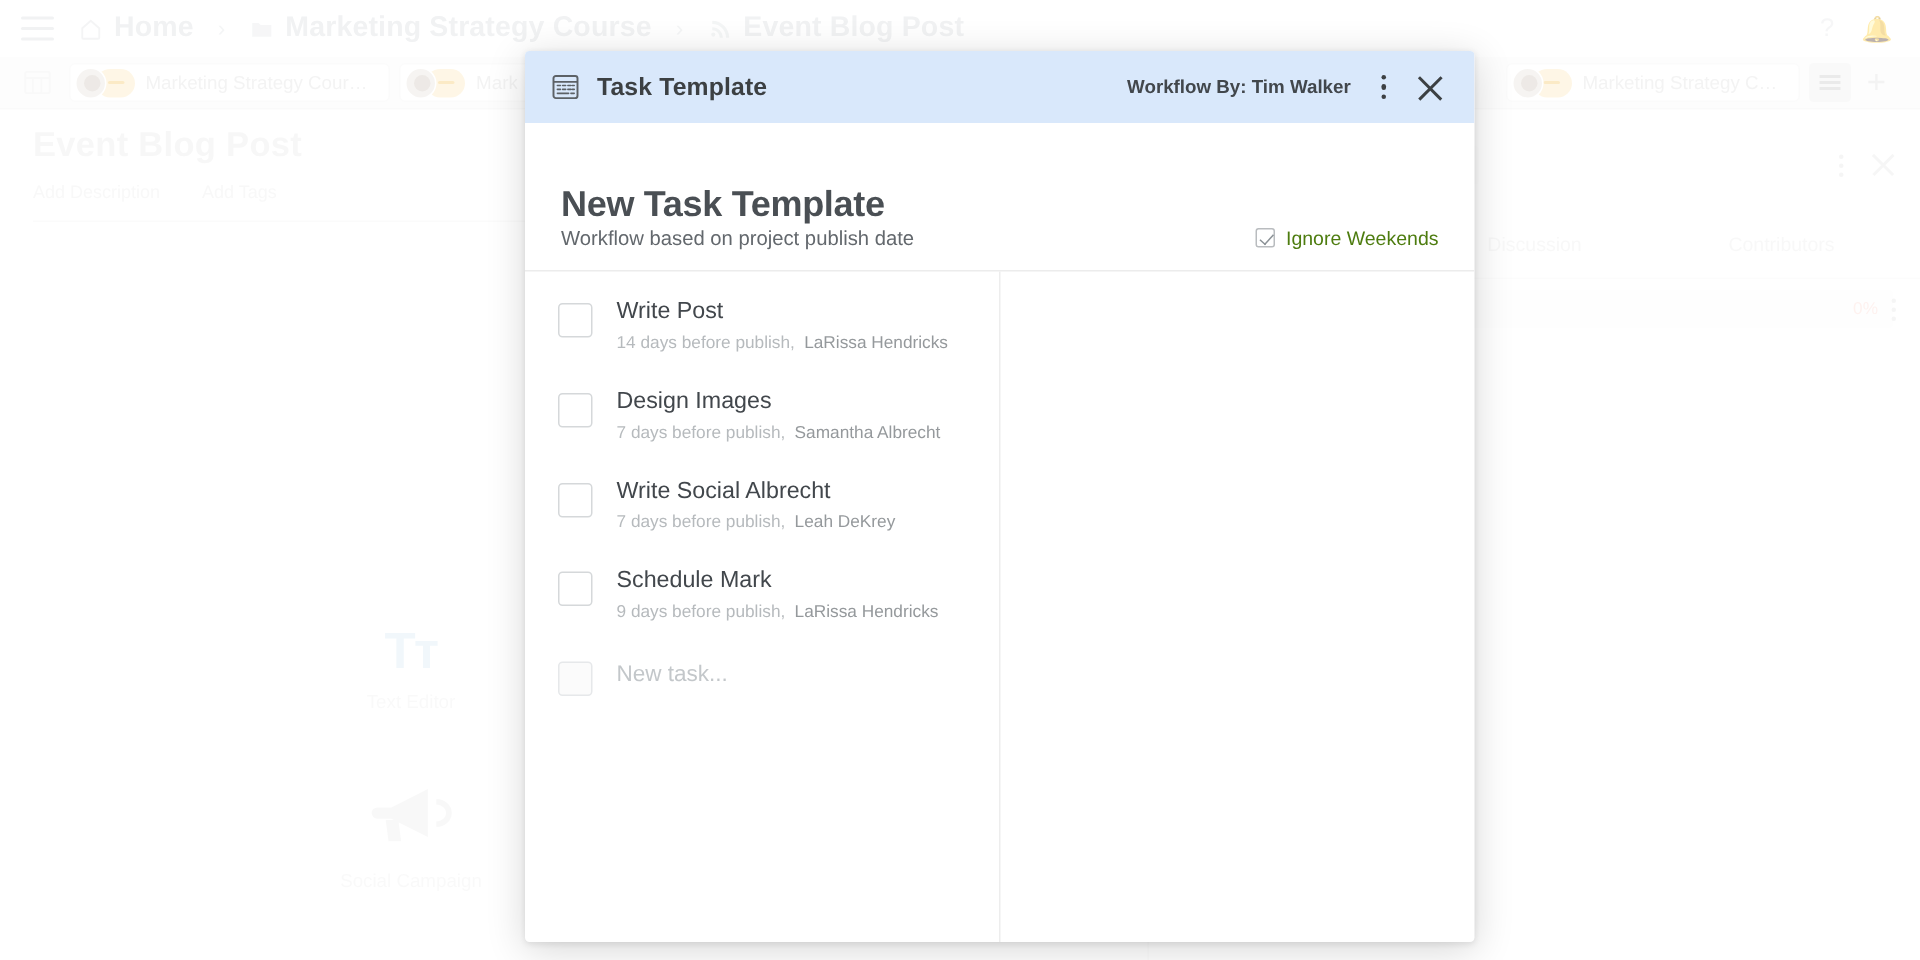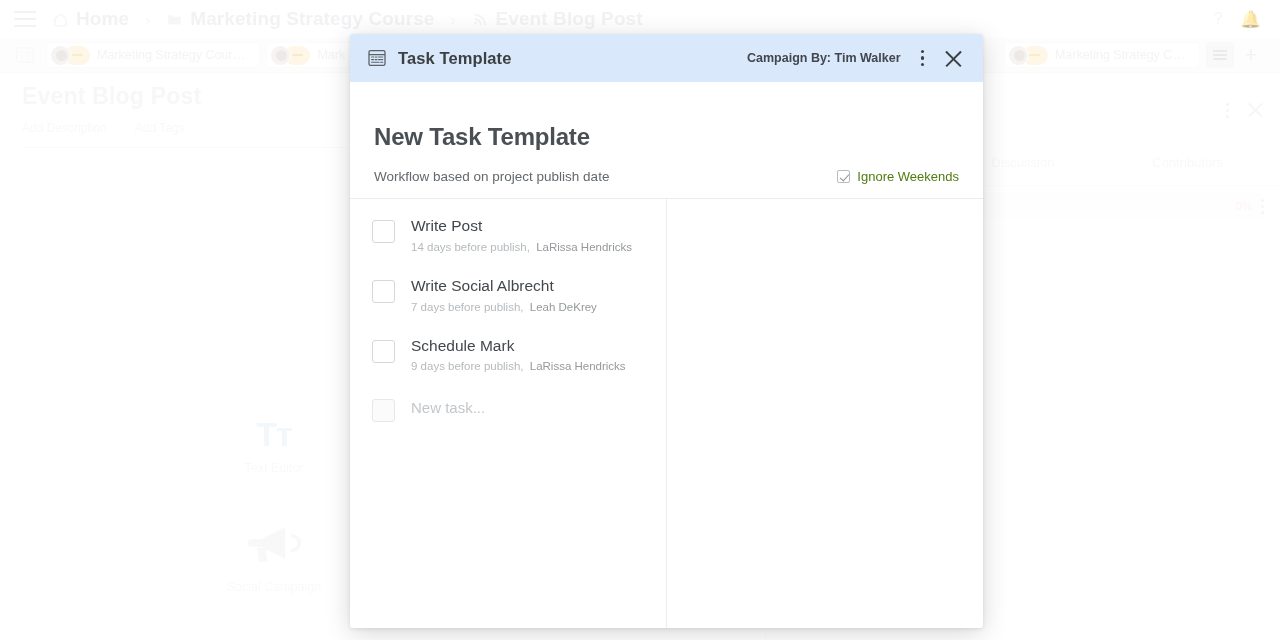--- a/index.html
+++ b/index.html
@@ -127,21 +127,21 @@
   .mh-dots { width:3.5px; height:17px; position:relative;}
   .mh-dots i{position:absolute;left:0;width:3.5px;height:3.5px;border-radius:50%;background:#3c4043;}
   .mh-dots i:nth-child(1){top:0;} .mh-dots i:nth-child(2){top:6.5px;} .mh-dots i:nth-child(3){top:13px;}
   .mh-close{width:19px;height:19px;position:relative;}
   .mh-close i{position:absolute;top:9px;left:-1px;width:21px;height:1.7px;background:#3c4043;}
   .mh-close i:first-child{transform:rotate(45deg);} .mh-close i:last-child{transform:rotate(-45deg);}
 
   .modal-body { flex:1 1 auto; display:flex; flex-direction:column; }
   .mb-top { padding: 41px 24px 0 24px; }
   .mb-title { font-size:24px; font-weight:700; color:#4a4f54; letter-spacing:-.2px;}
-  .mb-subrow { display:flex; align-items:center; margin-top:18px; padding-bottom: 14px;}
+  .mb-subrow { display:flex; align-items:center; padding-bottom: 14px;}
   .mb-sub { font-size:13.5px; color:#63686d; }
   .mb-weekend { margin-left:auto; display:flex; align-items:center; gap:7px;}
   .cb-checked { width:13px;height:13px;border:1px solid #b9bcbf; border-radius:2px; position:relative; background:#fff;}
   .cb-checked::after{content:"";position:absolute;left:3.5px;top:0.5px;width:4px;height:8px;border:solid #8b9196;border-width:0 1.7px 1.7px 0;transform:rotate(42deg);}
   .mb-weekend span{font-size:13px;color:#4d7c0f;}
   .mb-rule { height:1px; background:#ececec; }
 
   .mb-cols { flex:1 1 auto; display:flex; }
   .col-left { width:316px; padding: 18px 0 0 0; }
   .col-div { width:1px; background:#ededed; }
@@ -331,21 +331,21 @@
     <div class="modal-head">
       <span class="mh-icon">
         <svg viewBox="0 0 18 18" width="18" height="18">
           <rect x="1" y="1.6" width="16" height="14.8" rx="1.6" fill="none" stroke="#5c6166" stroke-width="1.3"></rect>
           <path d="M1 5.6h16" stroke="#5c6166" stroke-width="1.2"></path>
           <path d="M3.6 8h2M7.1 8h2M10.6 8h2M13.6 8h1.2M3.6 10.6h2M7.1 10.6h2M10.6 10.6h2M13.6 10.6h1.2M3.6 13.2h7.5M12.6 13.2h2.2" stroke="#5c6166" stroke-width="1.1" stroke-linecap="round"></path>
         </svg>
       </span>
       <span class="mh-title">Task Template</span>
       <div class="mh-right">
-        <span class="mh-created">Campaign By: Tim Walker</span>
+        <span class="mh-created">Workflow By: Tim Walker</span>
         <div class="mh-dots">
             <i></i>
             <i></i>
             <i></i>
           </div>
         <div class="mh-close">
             <i></i>
             <i></i>
           </div>
       </div>
@@ -372,20 +372,30 @@
             <div class="task-cb"></div>
             <div>
               <div class="task-title">Write Post</div>
               <div class="task-sub">
                 <span class="when">14 days before publish,</span>
                 <span class="who">LaRissa Hendricks</span>
               </div>
             </div>
           </div>
 
+          <div class="task-row">
+            <div class="task-cb"></div>
+            <div>
+              <div class="task-title">Design Images</div>
+              <div class="task-sub">
+                <span class="when">7 days before publish,</span>
+                <span class="who">Samantha Albrecht</span>
+              </div>
+            </div>
+          </div>
 
           <div class="task-row">
             <div class="task-cb"></div>
             <div>
               <div class="task-title">Write Social Albrecht</div>
               <div class="task-sub">
                 <span class="when">7 days before publish,</span>
                 <span class="who">Leah DeKrey</span>
               </div>
             </div>

